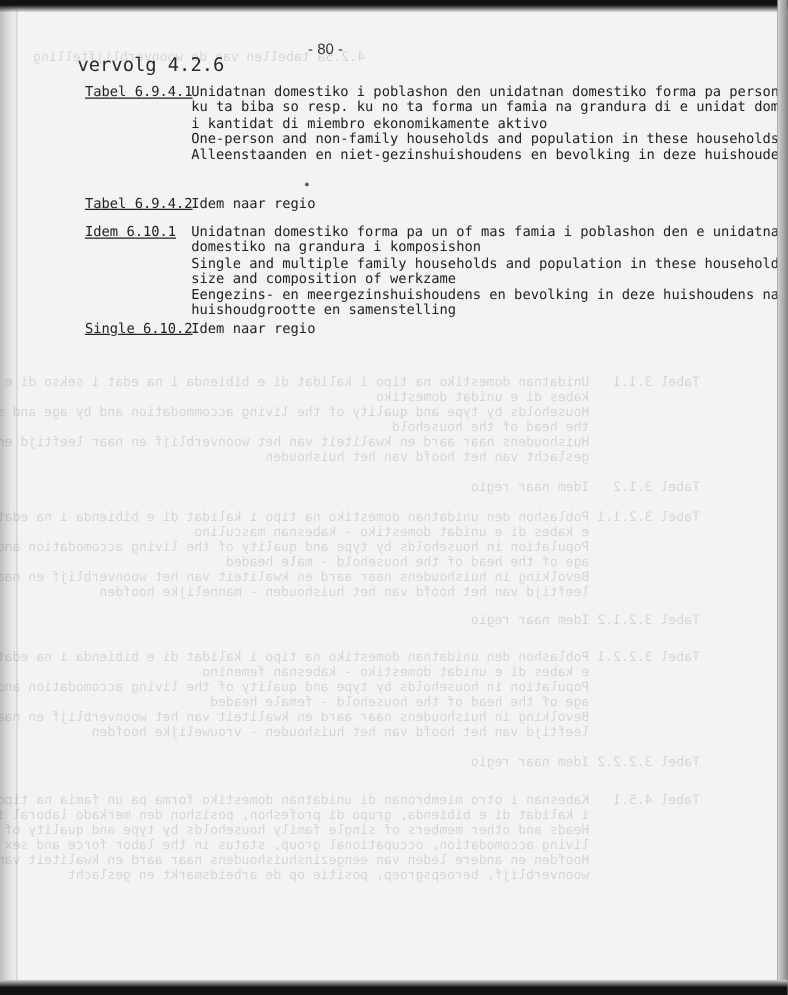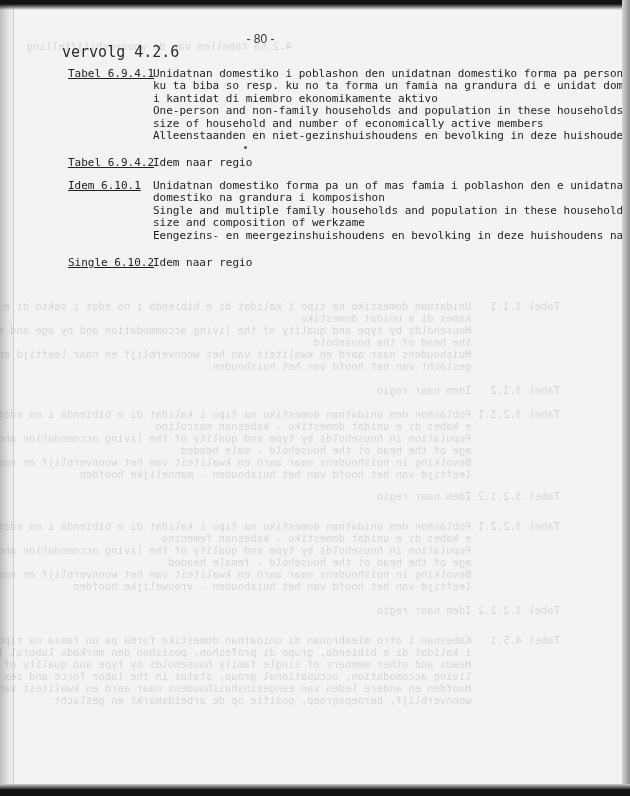--- a/index.html
+++ b/index.html
@@ -100,21 +100,20 @@
   <div class="page-number">- 80 -</div>
   <div class="continued">vervolg 4.2.6</div>
 
   <div class="entry" style="top:68px;">
     <div class="tnum">Tabel 6.9.4.1</div>
     <div class="body">
       <div>Unidatnan domestiko i poblashon den unidatnan domestiko forma pa personanan</div>
       <div>ku ta biba so resp. ku no ta forma un famia na grandura di e unidat domestiko</div>
       <div>i kantidat di miembro ekonomikamente aktivo</div>
       <div>One-person and non-family households and population in these households by</div>
-      <div>size of household and number of economically active members</div>
       <div>Alleenstaanden en niet-gezinshuishoudens en bevolking in deze huishoudens</div>
     </div>
   </div>
 
   <span class="tick"></span>
 
   <div class="entry" style="top:157px;">
     <div class="tnum">Tabel 6.9.4.2</div>
     <div class="body">
       <div>Idem naar regio</div>
@@ -122,20 +121,21 @@
   </div>
 
   <div class="entry" style="top:180px;">
     <div class="tnum">Idem 6.10.1</div>
     <div class="body">
       <div>Unidatnan domestiko forma pa un of mas famia i poblashon den e unidatnan</div>
       <div>domestiko na grandura i komposishon</div>
       <div>Single and multiple family households and population in these households by</div>
       <div>size and composition of werkzame</div>
       <div>Eengezins- en meergezinshuishoudens en bevolking in deze huishoudens naar</div>
+      <div>huishoudgrootte en samenstelling</div>
     </div>
   </div>
 
   <div class="entry" style="top:257px;">
     <div class="tnum">Single 6.10.2</div>
     <div class="body">
       <div>Idem naar regio</div>
     </div>
   </div>
 </div>

